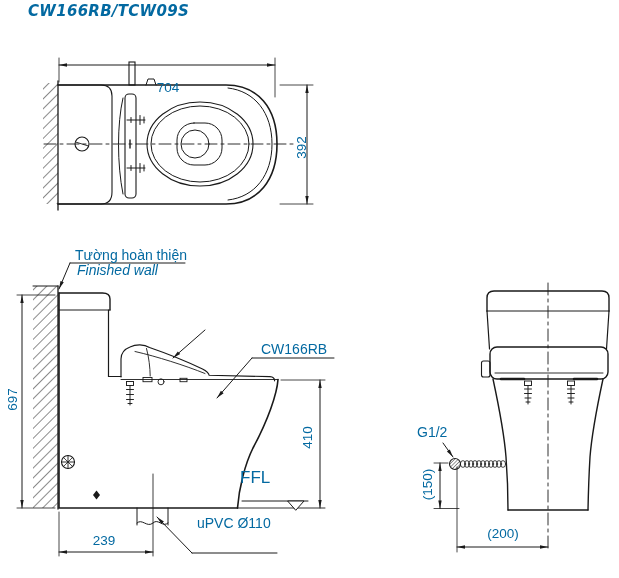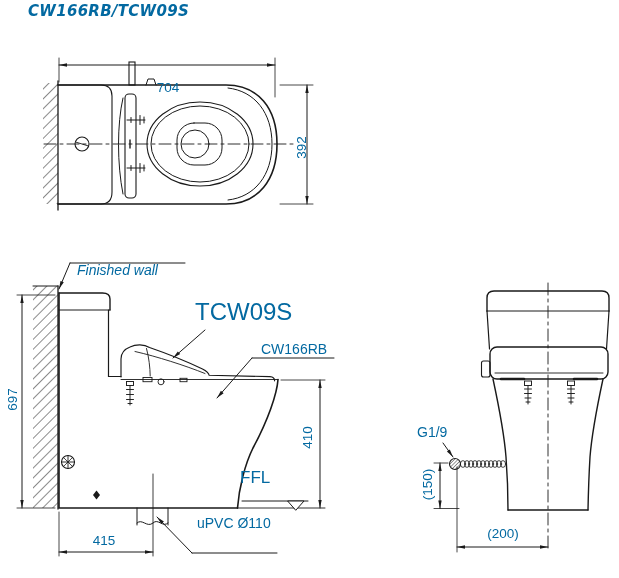--- a/index.html
+++ b/index.html
@@ -173,27 +173,27 @@
 
       <line x1="315" y1="132" x2="315" y2="260"></line>
       <polygon points="315,132 313.3,140 316.7,140" fill="#1a1a1a" stroke="none"></polygon>
       <polygon points="315,260 313.3,252 316.7,252" fill="#1a1a1a" stroke="none"></polygon>
       <line x1="276" y1="132" x2="320" y2="132" stroke-width="0.8"></line>
 
       <line x1="237" y1="253" x2="303" y2="253"></line>
       <path d="M 283,253 L 299,253 L 291,262 Z" fill="#fff"></path>
     </g>
   </svg>
+  <div class="lbl ann" style="left:75px; top:248px;">Tường hoàn thiện</div>
   <div class="lbl ann ital" style="left:77px; top:263px;text-align:center;">Finished wall</div>
   <div class="lbl dim rot" style="left:-4px; top:392px; width:34px; height:15px;">697</div>
-  <div class="lbl big" style="left:195px; top:299px;">TCW09S</div>
   <div class="lbl ann" style="left:261px; top:342px;">CW166RB</div>
   <div class="lbl dim rot" style="left:290px; top:430px; width:36px; height:15px;">410</div>
   <div class="lbl mid" style="left:240px; top:469px;">FFL</div>
-  <div class="lbl dim c" style="left:84px; top:534px; width:40px;">415</div>
+  <div class="lbl dim c" style="left:84px; top:534px; width:40px;">239</div>
   <div class="lbl ann" style="left:197px; top:516px;">uPVC Ø110</div>
 
   <svg style="left:415px; top:265px;" width="204" height="295" viewBox="0 0 204 295">
     <defs>
       <pattern id="hf" width="2.5" height="2.5" patternUnits="userSpaceOnUse" patternTransform="rotate(45)">
         <line x1="0" y1="0" x2="0" y2="2.5" stroke="#1a1a1a" stroke-width="0.9"></line>
       </pattern>
     </defs>
     <g stroke="#1a1a1a" fill="none" stroke-width="1" stroke-linecap="round">
 
@@ -254,17 +254,17 @@
       <polygon points="25,243.5 23.3,235.5 26.7,235.5" fill="#1a1a1a" stroke="none"></polygon>
       <line x1="19" y1="198" x2="33" y2="198" stroke-width="0.8"></line>
       <line x1="19" y1="243.5" x2="44" y2="243.5" stroke-width="0.8"></line>
 
       <line x1="42" y1="202" x2="42" y2="287" stroke-width="0.8"></line>
       <line x1="42" y1="282" x2="133" y2="282"></line>
       <polygon points="42,282 50,280.3 50,283.7" fill="#1a1a1a" stroke="none"></polygon>
       <polygon points="133,282 125,280.3 125,283.7" fill="#1a1a1a" stroke="none"></polygon>
     </g>
   </svg>
-  <div class="lbl ann" style="left:417px; top:425px;">G1/9</div>
+  <div class="lbl ann" style="left:417px; top:425px;">G1/2</div>
   <div class="lbl dim rot" style="left:406px; top:477px; width:44px; height:15px;">(150)</div>
   <div class="lbl dim c" style="left:479px; top:527px; width:48px;">(200)</div>
 
 </div>
 
 </body></html>

